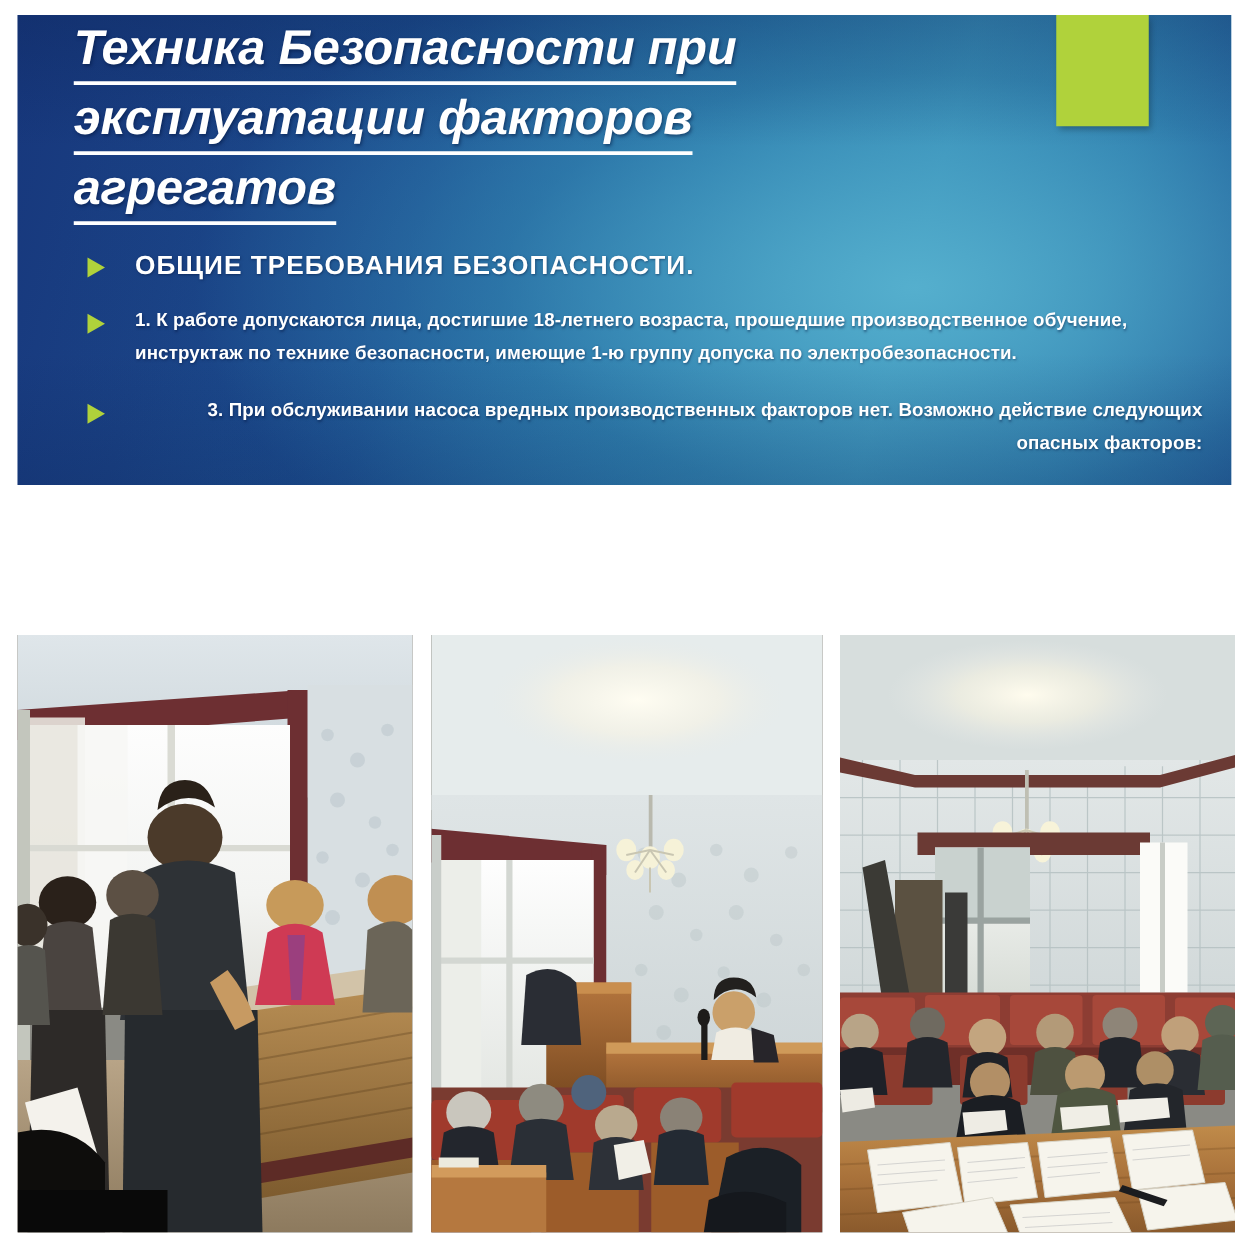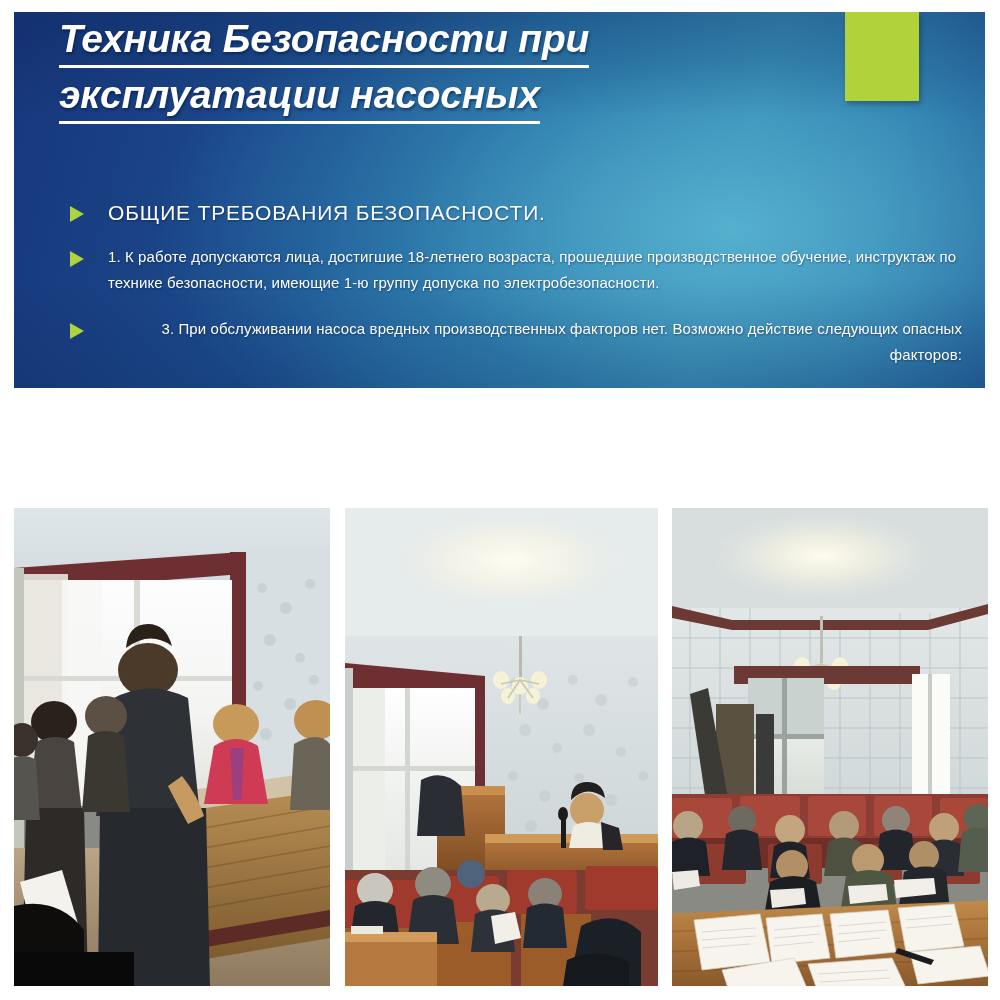--- a/index.html
+++ b/index.html
@@ -86,20 +86,21 @@
     top: 188px;
     width: 900px;
     z-index: 4;
   }
   .bullet {
     position: relative;
     padding-left: 46px;
     color: #ffffff;
     margin-bottom: 14px;
     text-shadow: 0.5px 1px 2px rgba(0,20,60,0.5);
+    font-weight: bold;
   }
   .bullet .marker {
     position: absolute;
     left: 8px;
     top: 7px;
     width: 0;
     height: 0;
     border-left: 14px solid #b0d23b;
     border-top: 8px solid transparent;
     border-bottom: 8px solid transparent;
@@ -144,21 +145,22 @@
 <body>
 
 <div id="page">
 
   <div id="slide">
 
     <div id="green-block"></div>
 
     <div id="title">
       <span class="tline"><span class="u">Техника Безопасности при</span></span>
-      <span class="tline"><span class="u">эксплуатации насосных</span></span>
+      <span class="tline"><span class="u">эксплуатации факторов</span></span>
+      <span class="tline"><span class="u">агрегатов</span></span>
     </div>
 
     <div id="bullets">
 
       <div class="bullet caps b1">
         <span class="marker"></span>
         <span class="btext"> ОБЩИЕ ТРЕБОВАНИЯ БЕЗОПАСНОСТИ.</span>
       </div>
 
       <div class="bullet b2">

